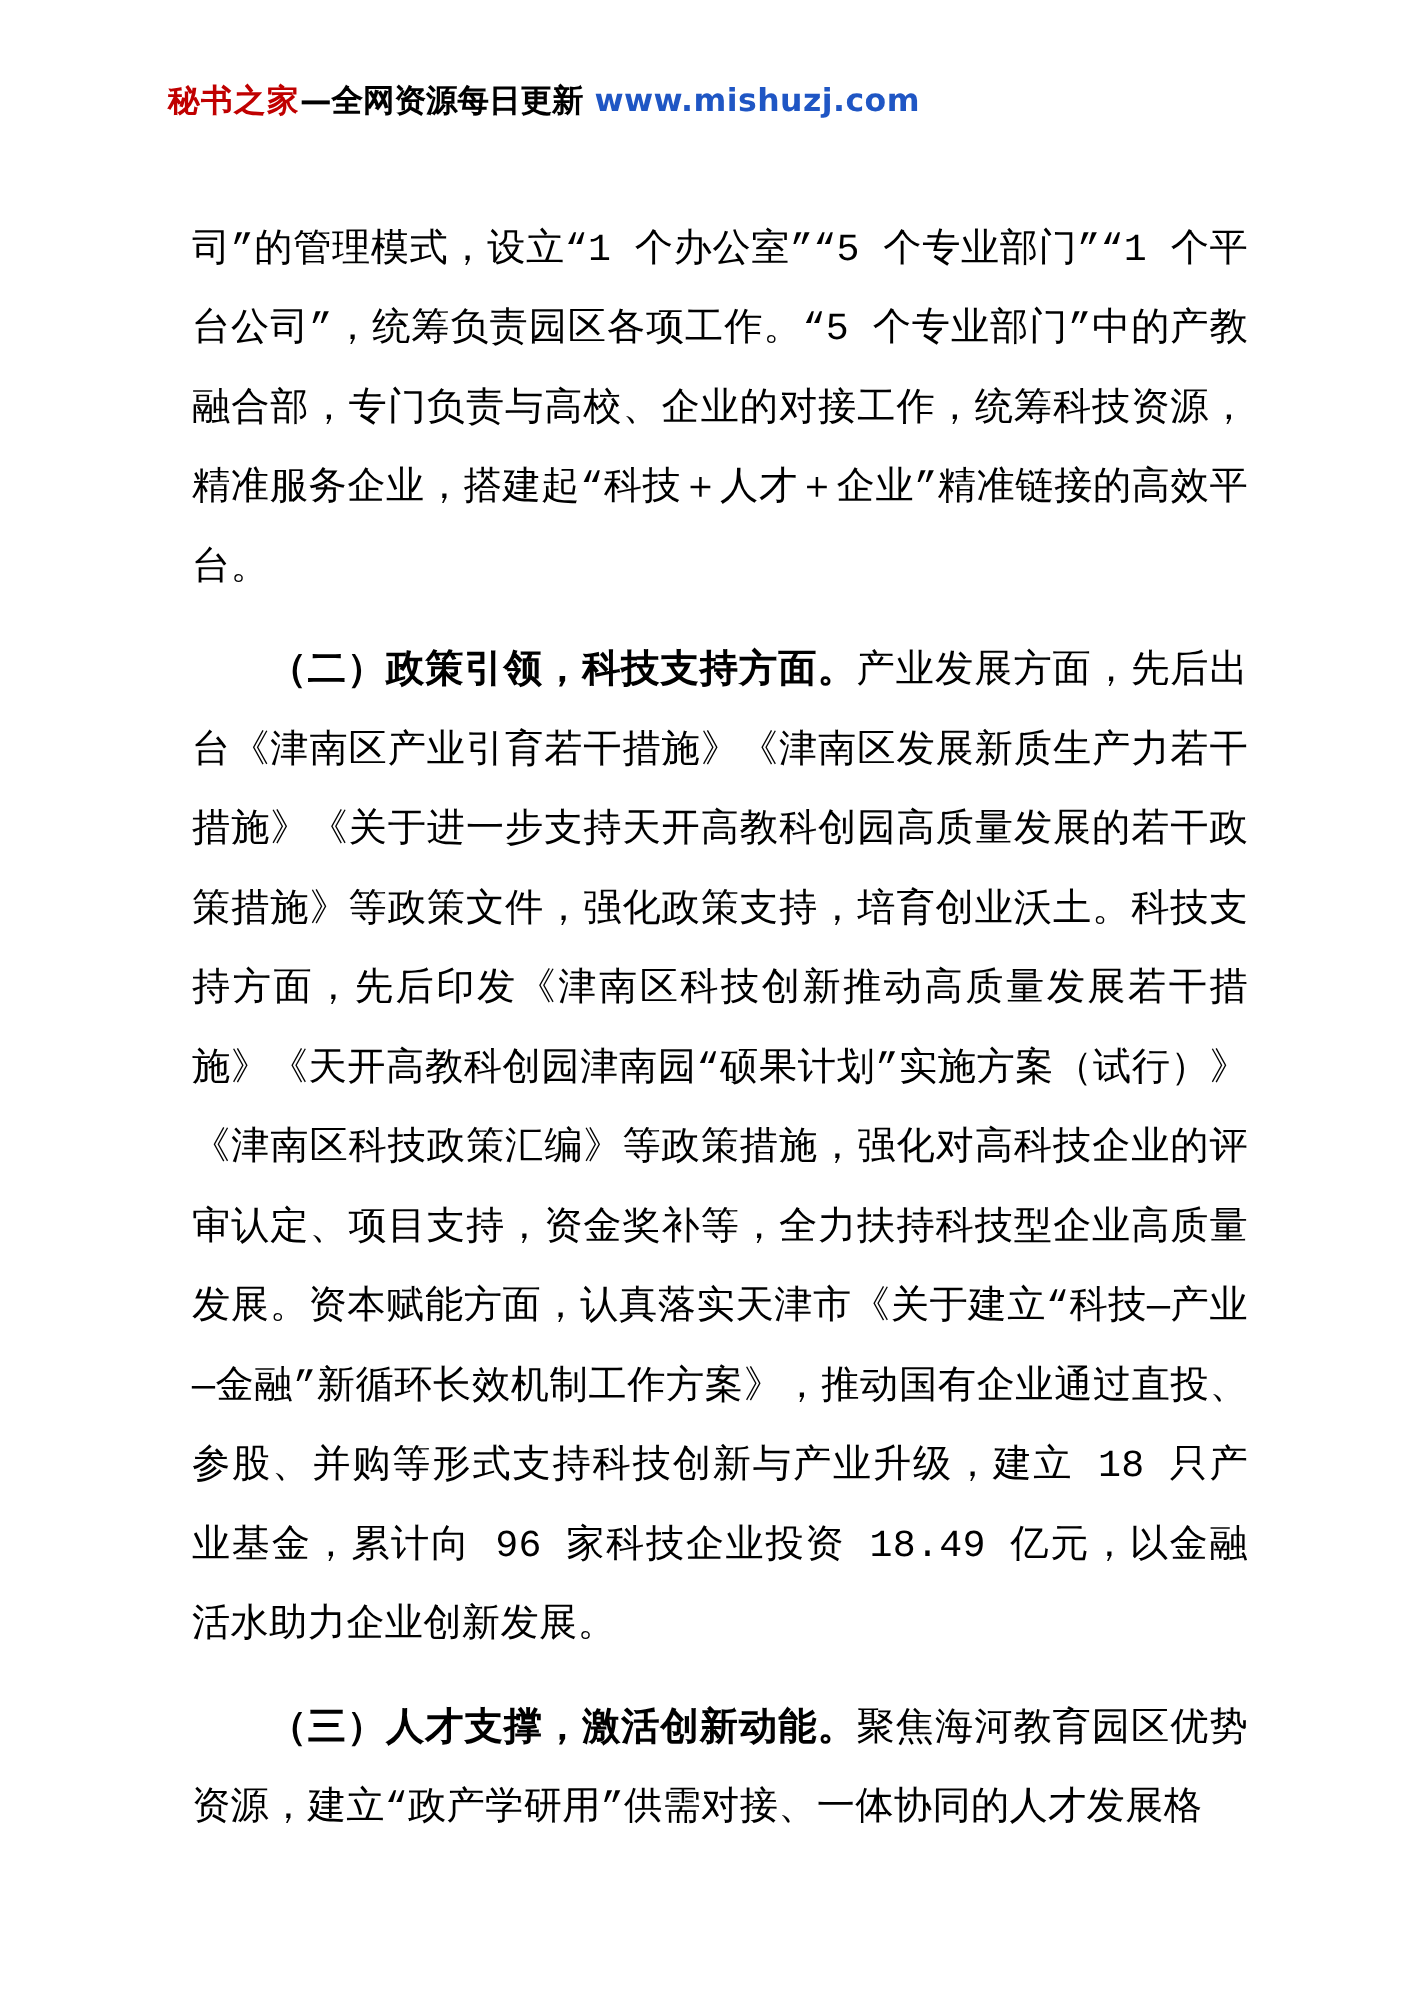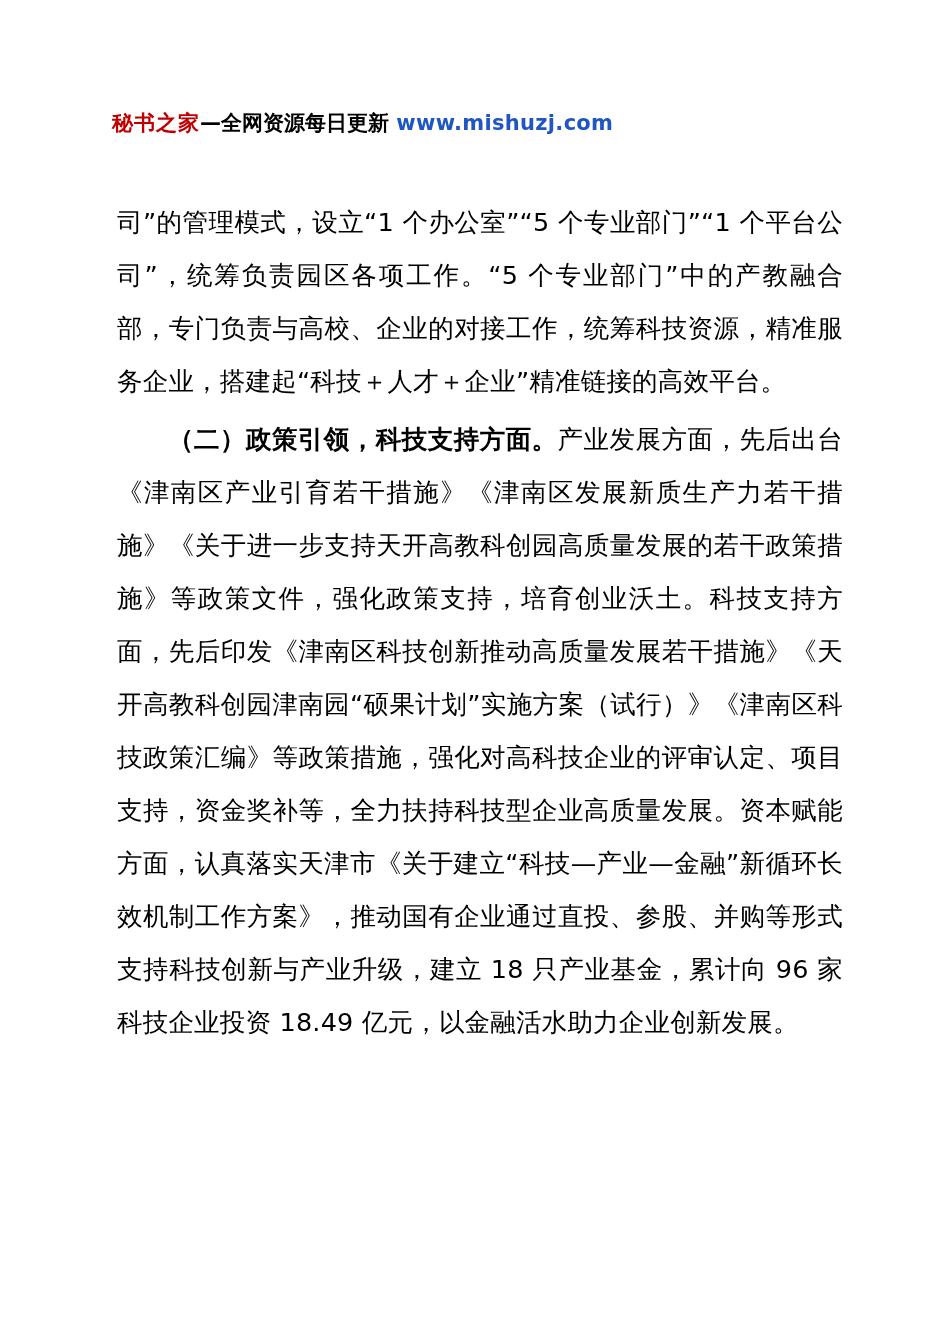--- a/index.html
+++ b/index.html
@@ -18,21 +18,21 @@
     overflow: hidden;
     box-sizing: border-box;
   }
   .content {
     position: absolute;
     left: 112px;
     top: 0;
     width: 736px;
   }
   .header-line {
-    margin-top: 109px;
+    margin-top: 53px;
     font-size: 21px;
     line-height: 1.4;
     white-space: nowrap;
     font-weight: bold;
   }
   .brand {
     color: #c00000;
     font-weight: bold;
     letter-spacing: 1px;
   }
@@ -48,22 +48,23 @@
   .body-text {
     margin-top: 58px;
     font-size: 25.5px;
     line-height: 53px;
     color: #000000;
     text-align: justify;
     text-justify: inter-ideograph;
     letter-spacing: 0.2px;
   }
   .para {
-    margin: 5px;
+    margin: 16px;
     text-indent: 0;
+    font-family: Liberation Mono, monospace;
   }
   .para.indent {
     text-indent: 51px;
   }
   .bold {
     font-weight: bold;
   }
 </style>
 </head>
 <body>
@@ -78,16 +79,19 @@
     <div class="body-text">
 
       <p class="para">
         <span>司”的管理模式，设立“1 个办公室”“5 个专业部门”“1 个平台公司”，统筹负责园区各项工作。“5 个专业部门”中的产教融合部，专门负责与高校、企业的对接工作，统筹科技资源，精准服务企业，搭建起“科技＋人才＋企业”精准链接的高效平台。</span>
       </p>
 
       <p class="para indent">
         <span class="bold">（二）政策引领，科技支持方面。</span><span>产业发展方面，先后出台《津南区产业引育若干措施》《津南区发展新质生产力若干措施》《关于进一步支持天开高教科创园高质量发展的若干政策措施》等政策文件，强化政策支持，培育创业沃土。科技支持方面，先后印发《津南区科技创新推动高质量发展若干措施》《天开高教科创园津南园“硕果计划”实施方案（试行）》《津南区科技政策汇编》等政策措施，强化对高科技企业的评审认定、项目支持，资金奖补等，全力扶持科技型企业高质量发展。资本赋能方面，认真落实天津市《关于建立“科技—产业—金融”新循环长效机制工作方案》，推动国有企业通过直投、参股、并购等形式支持科技创新与产业升级，建立 18 只产业基金，累计向 96 家科技企业投资 18.49 亿元，以金融活水助力企业创新发展。</span>
       </p>
 
+      <p class="para indent">
+        <span class="bold">（三）人才支撑，激活创新动能。</span><span>聚焦海河教育园区优势资源，建立“政产学研用”供需对接、一体协同的人才发展格</span>
+      </p>
 
     </div>
   </div>
 </div>
 
 </body></html>

